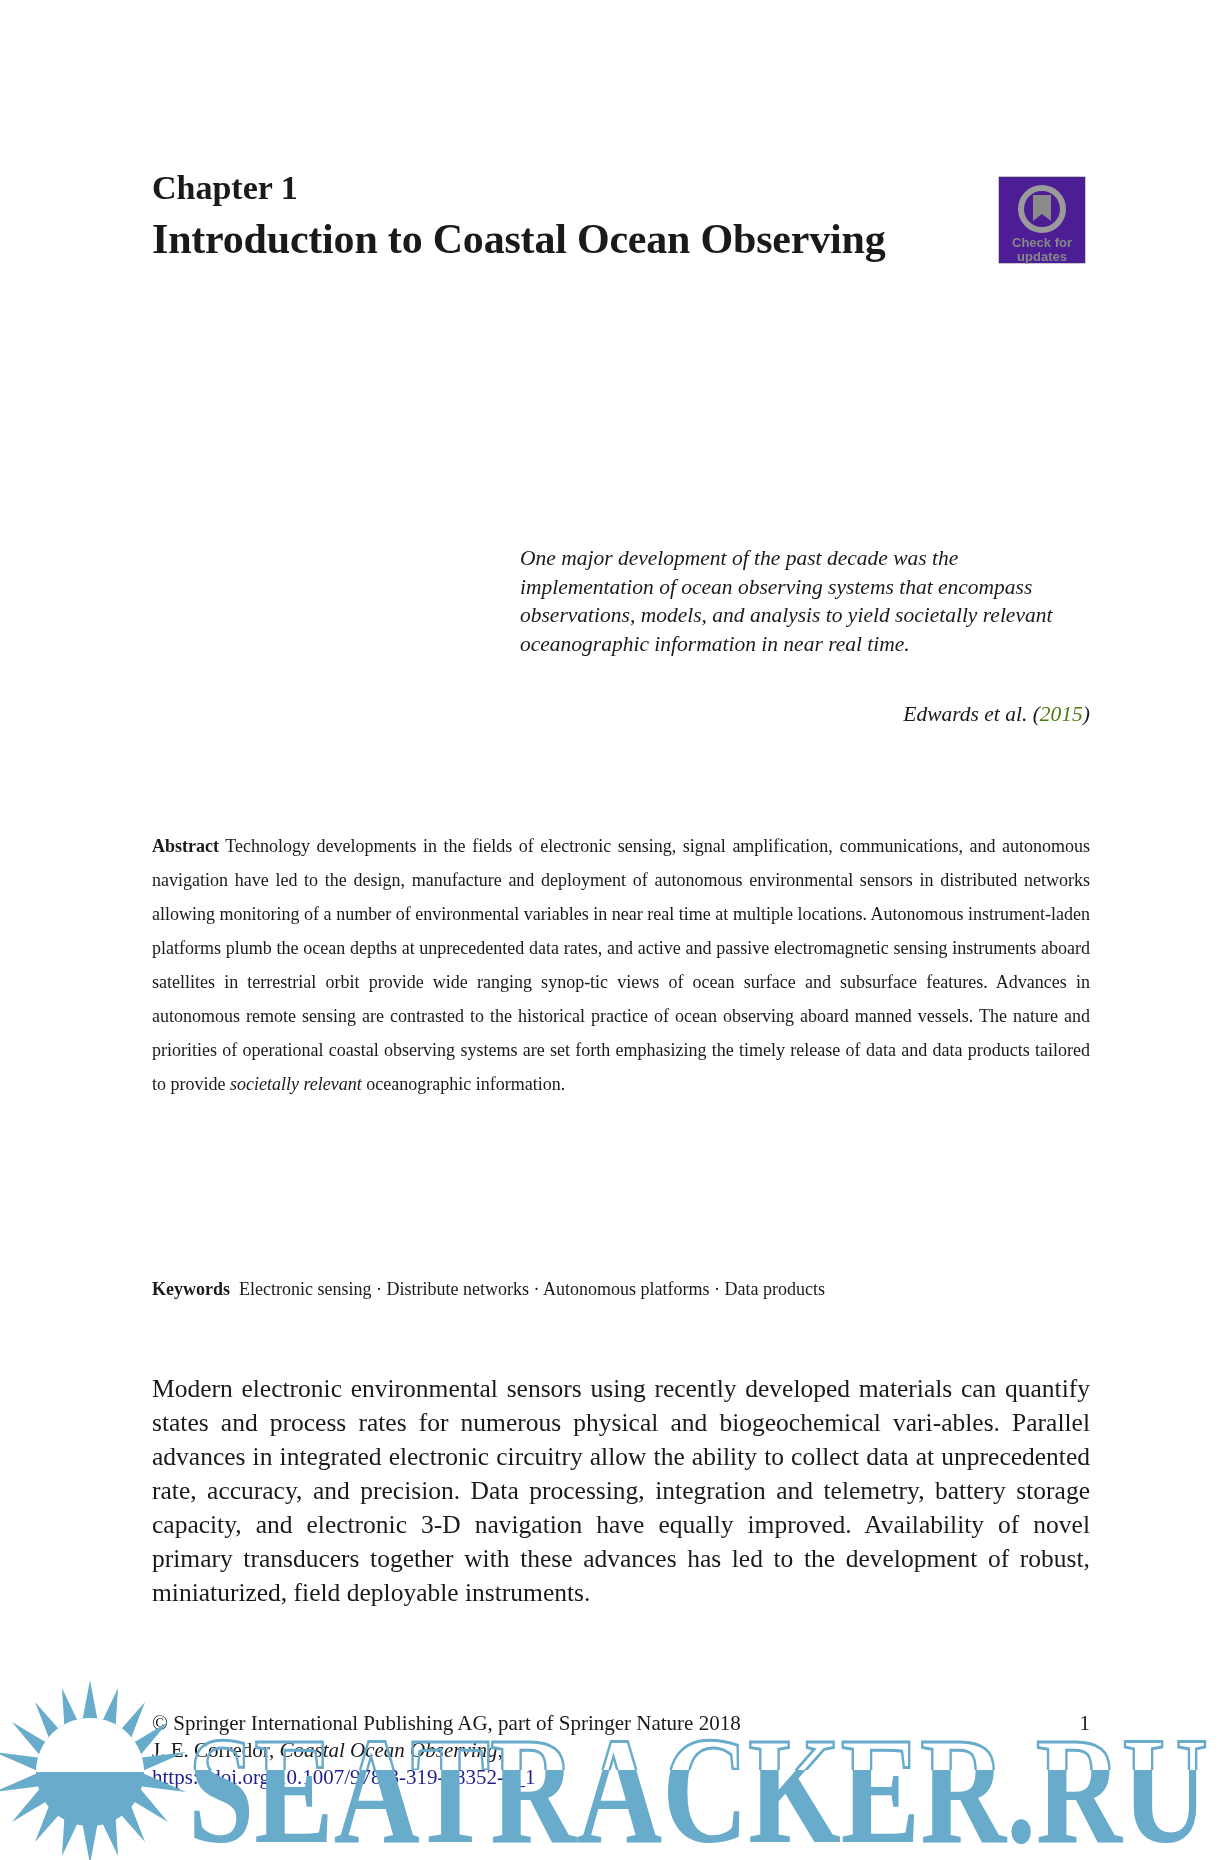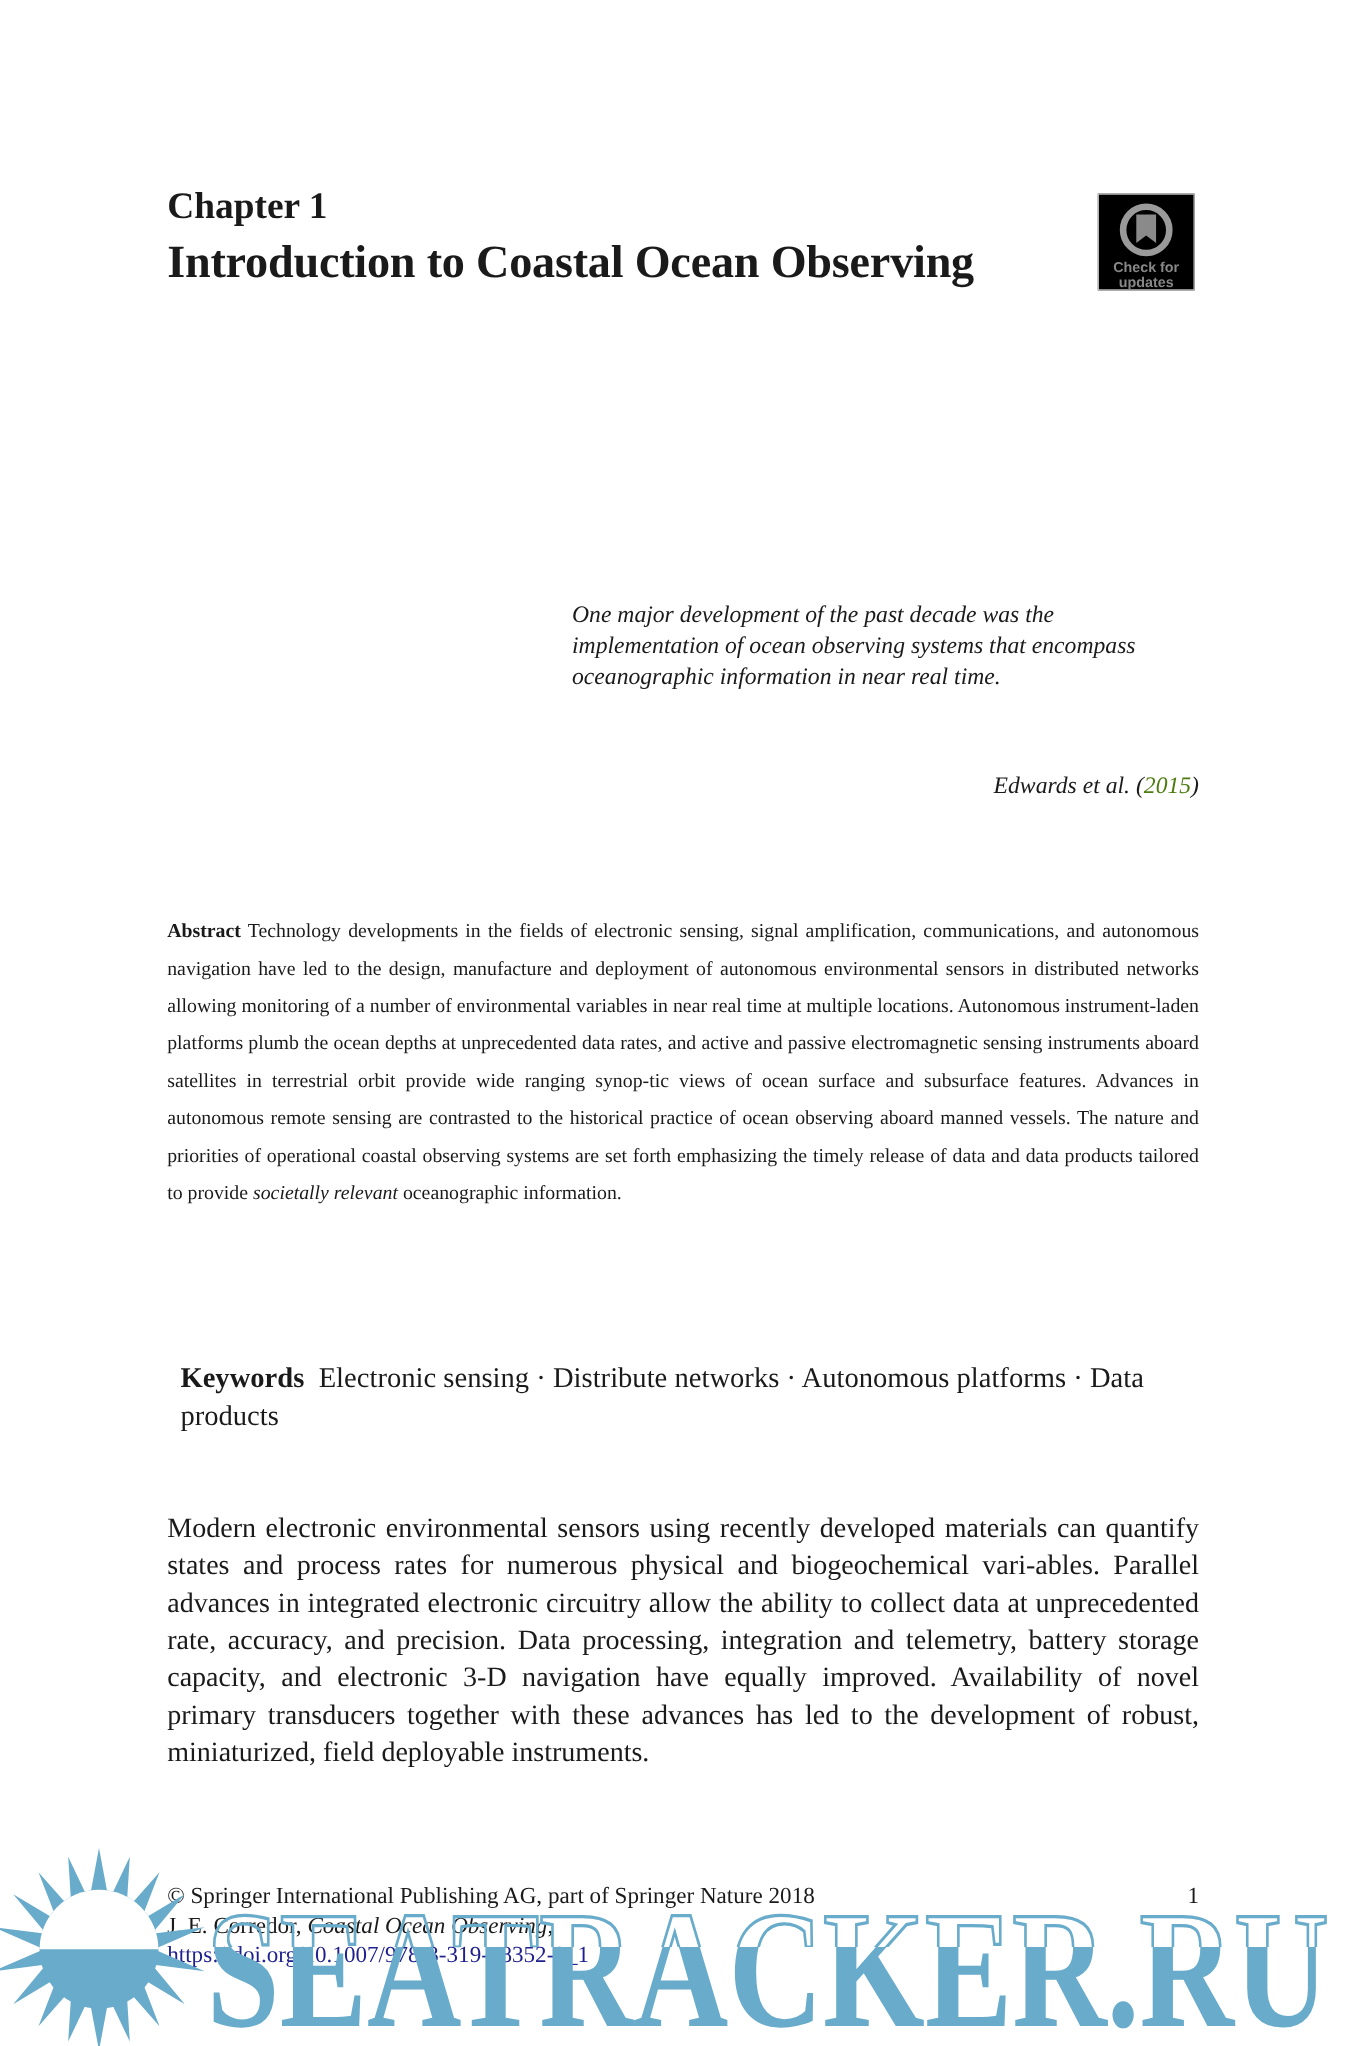--- a/index.html
+++ b/index.html
@@ -1,33 +1,33 @@
 <!DOCTYPE html>
 <html><head>
 <meta charset="utf-8">
 <style>
   html, body { margin: 0; padding: 0; background: #ffffff; }
   body { width: 1227px; height: 1860px; position: relative; overflow: hidden;
          font-family: "Liberation Serif", "DejaVu Serif", serif; color: #1a1a1a; }
   .abs { position: absolute; }
   .chapter-label { left: 152px; top: 168px; font-size: 34px; font-weight: bold; line-height: 40px; }
   .chapter-title { left: 152px; top: 214px; font-size: 42px; font-weight: bold; line-height: 50px; white-space: nowrap; letter-spacing: -0.2px; }
-  .badge { left: 998px; top: 176px; width: 88px; height: 88px; border: 1px solid #c8c8c8; background: #000000;
+  .badge { left: 998px; top: 176px; width: 88px; height: 88px; border: 1px solid #c8c8c8; background: #4c1d95;
            box-sizing: border-box; display: flex; flex-direction: column; align-items: center; }
   .badge svg { margin-top: 6px; }
   .badge-text { font-family: "Liberation Sans", "DejaVu Sans", sans-serif; font-size: 13px; font-weight: bold;
                 color: #888; line-height: 12px; text-align: center; margin-top: 2px; }
   .epigraph { left: 472px; top: 544px; width: 620px; font-style: italic; font-size: 21.5px; line-height: 28.5px; margin-left: 48px; }
   .epigraph p { margin: 0; }
   .attribution { right: 137px; top: 700px; font-style: italic; font-size: 21.5px; line-height: 28px; text-align: right; }
   .link { color: #4d7c0f; }
   .abstract { left: 152px; top: 829px; width: 938px; font-size: 18px; line-height: 34px; text-align: justify; }
   .abstract p, .body-text p { margin: 0; }
   .bold { font-weight: bold; }
-  .keywords { left: 152px; top: 1236px; width: 938px; font-size: 26px; line-height: 34px; margin-left: 12px; }
+  .keywords { left: 152px; top: 1272px; width: 938px; font-size: 18px; line-height: 34px; }
   .body-text { left: 152px; top: 1372px; width: 938px; font-size: 25.5px; line-height: 34px; text-align: justify; }
   .footer { left: 152px; top: 1686px; width: 938px; font-size: 21px; line-height: 27px; margin-top: 24px; }
   .footer .row { display: flex; justify-content: space-between; }
   .footer-doi { color: #1f1f8f; }
   .watermark { left: 0; top: 1680px; width: 1227px; height: 180px; pointer-events: none; }
 </style>
 </head>
 <body>
 
 <div class="abs chapter-label">Chapter 1</div>
@@ -38,20 +38,21 @@
     <circle cx="26" cy="26" r="21" fill="none" stroke="#9a9a9a" stroke-width="6"></circle>
     <path d="M17 12 L35 12 L35 38 L26 31 L17 38 Z" fill="#8a8a8a"></path>
   </svg>
   <div class="badge-text">Check for</div>
   <div class="badge-text">updates</div>
 </div>
 
 <div class="abs epigraph">
   <p>One major development of the past decade was the</p>
   <p>implementation of ocean observing systems that encompass</p>
+  <p>observations, models, and analysis to yield societally relevant</p>
   <p>oceanographic information in near real time.</p>
 </div>
 <div class="abs attribution"><span>Edwards et al. (</span><span class="link">2015</span><span>)</span></div>
 
 <div class="abs abstract">
   <p><span class="bold">Abstract</span><span> Technology developments in the fields of electronic sensing, signal amplification, communications, and autonomous navigation have led to the design, manufacture and deployment of autonomous environmental sensors in distributed networks allowing monitoring of a number of environmental variables in near real time at multiple locations. Autonomous instrument-laden platforms plumb the ocean depths at unprecedented data rates, and active and passive electromagnetic sensing instruments aboard satellites in terrestrial orbit provide wide ranging synop-tic views of ocean surface and subsurface features. Advances in autonomous remote sensing are contrasted to the historical practice of ocean observing aboard manned vessels. The nature and priorities of operational coastal observing systems are set forth emphasizing the timely release of data and data products tailored to provide </span><em>societally relevant</em><span> oceanographic information.</span></p>
 </div>
 
 <div class="abs keywords"><span class="bold">Keywords</span>&nbsp;&nbsp;<span>Electronic sensing · Distribute networks · Autonomous platforms · Data products</span></div>
 

